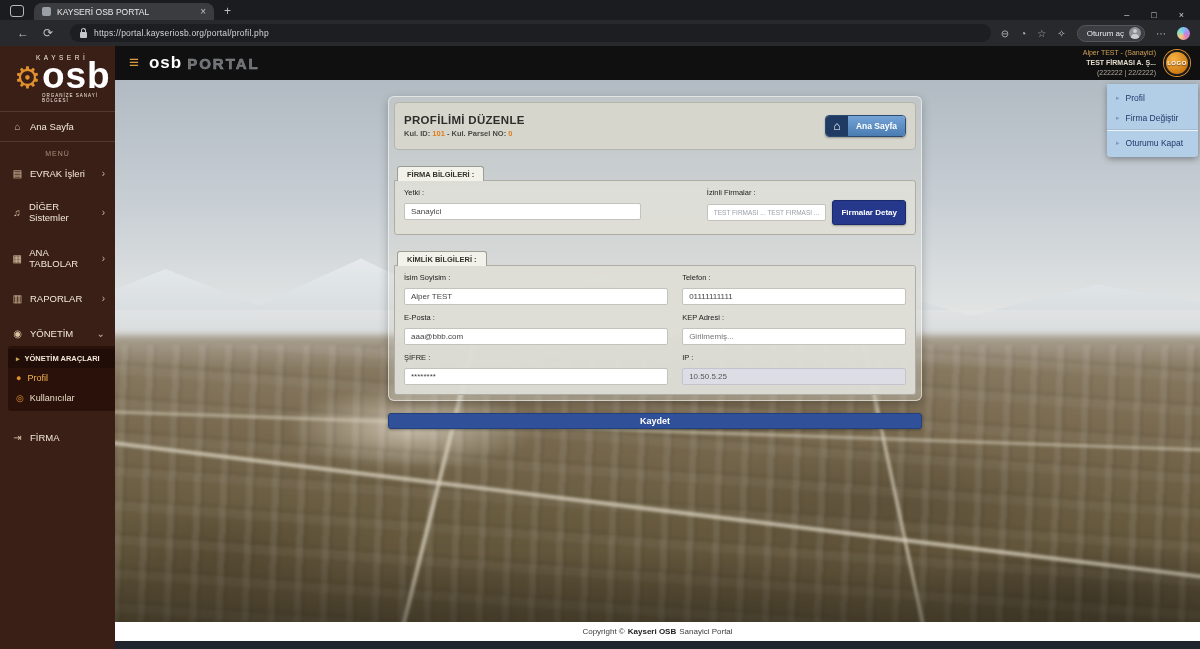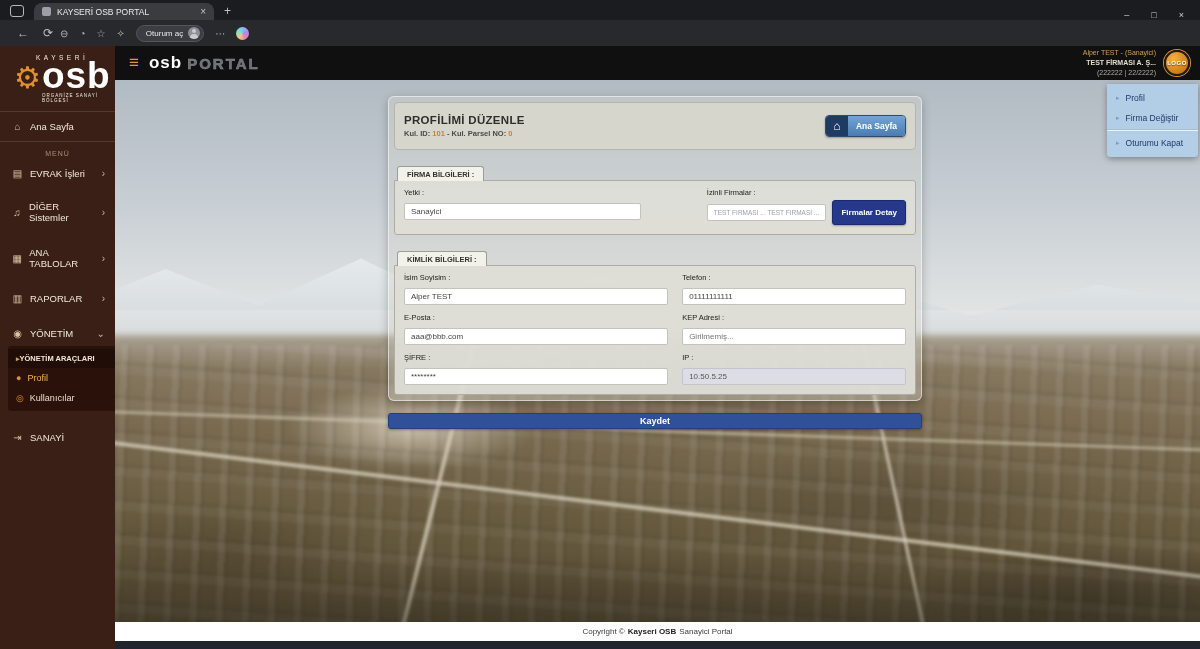--- a/index.html
+++ b/index.html
@@ -41,21 +41,21 @@
   .logo-gear { color:#e0912e; font-size:30px; line-height:26px; margin-right:1px; }
   .logo-osb { font-size:37px; font-weight:bold; color:#fff; line-height:30px; letter-spacing:1px; }
   .logo-sub { font-size:4.5px; letter-spacing:1px; color:#f3ece2; margin-left:28px; margin-top:2px; }
   .side-item { display:flex; align-items:center; gap:7px; padding:7px 10px 7px 12px; font-size:9.5px; color:#f2e8d8; }
   .side-item .mi { font-size:10px; color:#d9c3a2; width:11px; text-align:center; }
   .side-item .chev { margin-left:auto; color:#c9b394; font-size:10px; }
   .side-divider { border-top:1px solid rgba(255,255,255,.12); margin:2px 0; }
   .menu-label { font-size:7px; letter-spacing:1px; color:#a8907a; text-align:center; padding:6px 0 4px; }
   .gap8 { height:8px; } .gap10 { height:10px; }
   .submenu { background:#2a120b; margin:0 0 0 8px; border-radius:3px 0 0 3px; padding:3px 0; }
-  .submenu-header { display:flex; align-items:center; font-size:7.5px; font-weight:bold; color:#f0e6d6; padding:5px 8px; background:#200d07; }
+  .submenu-header { display:flex; align-items:center; gap:5px; font-size:7.5px; font-weight:bold; color:#f0e6d6; padding:5px 8px; background:#200d07; }
   .submenu-header .mi { font-size:7px; color:#caa35a; }
   .sub-item { display:flex; align-items:center; gap:6px; font-size:9px; padding:5px 8px; color:#e9ddc8; }
   .sub-item .mi { font-size:9px; color:#e0912e; }
   .sub-item.active { color:#f4b34c; }
   .exit-item { margin-top:14px; }
 
   
   .content { position:absolute; left:115px; top:0; width:1085px; height:603px; overflow:hidden; background:#9aa0a4; }
 
   .appbar { position:absolute; left:0; top:0; width:1085px; height:34px; background:#101011; display:flex; align-items:center; z-index:5; padding:0 10px; }
@@ -145,20 +145,24 @@
     <div class="win-controls">
       <span>–</span>
       <span>□</span>
       <span>×</span>
     </div>
   </div>
 
   <div class="toolbar">
     <span class="nav-ic">←</span>
     <span class="nav-ic">⟳</span>
+    <div class="urlbar">
+      <span class="lock"></span>
+      <span class="url-text">https://portal.kayseriosb.org/portal/profil.php</span>
+    </div>
     <div class="tb-right">
       <span>⊖</span>
       <span>◔</span>
       <span>☆</span>
       <span>✧</span>
       <div class="signin-pill">
         <span class="signin-label">Oturum aç</span>
         <span class="avatar"></span>
       </div>
       <span>⋯</span>
@@ -225,21 +229,21 @@
           <span>Profil</span>
         </div>
         <div class="sub-item">
           <span class="mi">◎</span>
           <span>Kullanıcılar</span>
         </div>
       </div>
 
       <div class="side-item exit-item">
         <span class="mi">⇥</span>
-        <span>SANAYİ</span>
+        <span>FİRMA</span>
       </div>
     </aside>
 
     <div class="content">
 
       <div class="appbar">
         <span class="hamburger">≡</span>
         <span class="brand-osb">osb</span>
         <span class="brand-portal">PORTAL</span>
         <div class="appbar-right">

